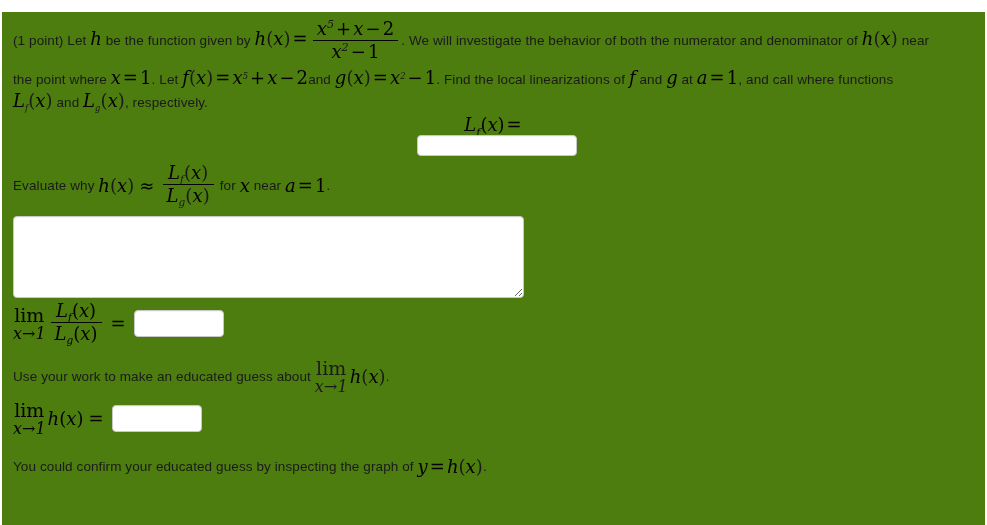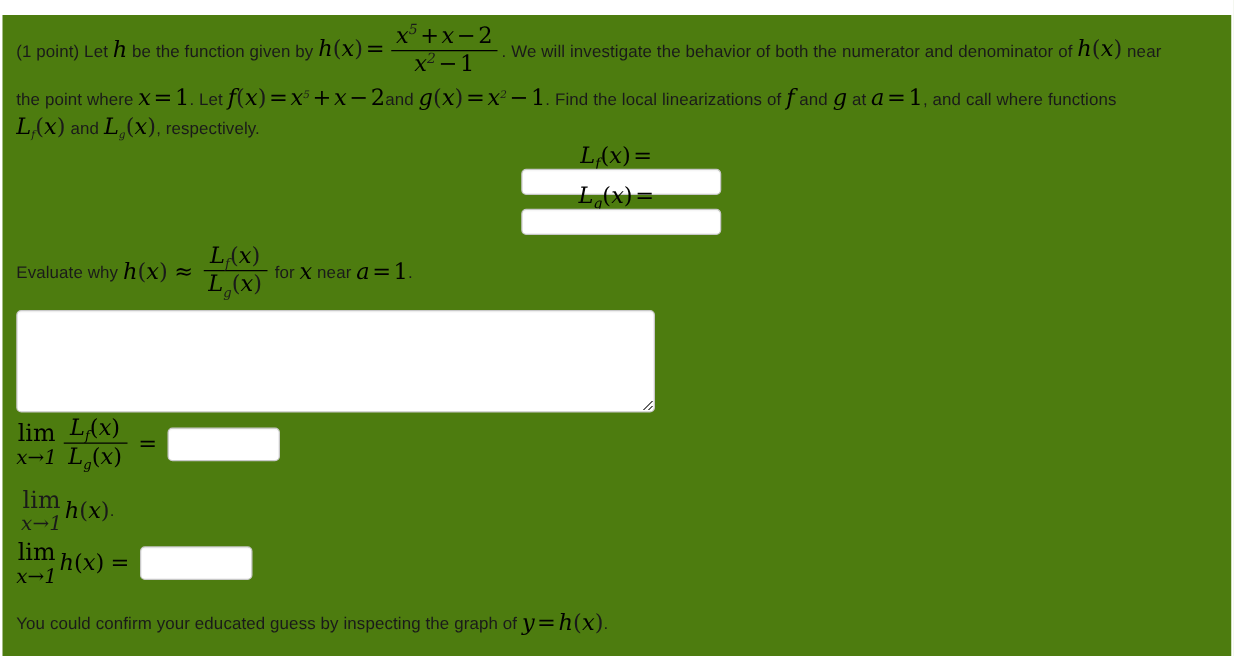--- a/index.html
+++ b/index.html
@@ -187,24 +187,20 @@
       <span class="nowrap"><span class="mi">L</span><sub class="sb">f</sub><span class="paren">(</span><span class="mi">x</span><span class="paren">)</span></span>
       <span>and</span>
       <span class="nowrap"><span class="mi">L</span><sub class="sb">g</sub><span class="paren">(</span><span class="mi">x</span><span class="paren">)</span></span><span>, respectively.</span>
     </div>
 
     <div class="row-eq" style="margin-top:2px;">
       <span class="eqlabel"><span class="mi">L</span><sub class="sb">f</sub><span class="paren">(</span><span class="mi">x</span><span class="paren">)</span><span class="mo">=</span></span>
       <input class="ansbox wide" type="text" style="margin-left: 6px;" value="" placeholder="">
     </div>
 
-    <div class="row-eq" style="margin-top:2px;">
-      <span class="eqlabel"><span class="mi">L</span><sub class="sb">g</sub><span class="paren">(</span><span class="mi">x</span><span class="paren">)</span><span class="mo">=</span></span>
-      <input class="ansbox wide" type="text" style="margin-left: 6px;" value="">
-    </div>
 
     <div class="lineflex txt" style="margin-top:20px;">
       <span>Evaluate why</span>&nbsp;
       <span class="nowrap"><span class="mi">h</span><span class="paren">(</span><span class="mi">x</span><span class="paren">)</span></span>
       <span class="mo" style="padding:0 5px;">≈</span>
       <span class="frac small">
         <span class="num"><span class="mi">L</span><sub class="sb">f</sub><span class="paren">(</span><span class="mi">x</span><span class="paren">)</span></span>
         <span class="den"><span class="mi">L</span><sub class="sb">g</sub><span class="paren">(</span><span class="mi">x</span><span class="paren">)</span></span>
       </span>
       <span style="margin-left:3px;">for</span>&nbsp;
@@ -225,21 +221,21 @@
       </span>
       <span class="frac small">
         <span class="num"><span class="mi">L</span><sub class="sb">f</sub><span class="paren">(</span><span class="mi">x</span><span class="paren">)</span></span>
         <span class="den"><span class="mi">L</span><sub class="sb">g</sub><span class="paren">(</span><span class="mi">x</span><span class="paren">)</span></span>
       </span>
       <span class="mo" style="padding:0 8px 0 6px;">=</span>
       <input class="ansbox mid" type="text" value="" style="">
     </div>
 
     <div class="lineflex txt" style="margin-top:13px;">
-      &nbsp;
+      <span>Use your work to make an educated guess about</span>&nbsp;
       <span class="limop">
         <span class="lt">lim</span>
         <span class="lb">x→1</span>
       </span>
       <span class="nowrap"><span class="mi">h</span><span class="paren">(</span><span class="mi">x</span><span class="paren">)</span></span><span>.</span>
     </div>
 
     <div class="lineflex" style="margin-top:6px;">
       <span class="limop">
         <span class="lt">lim</span>

